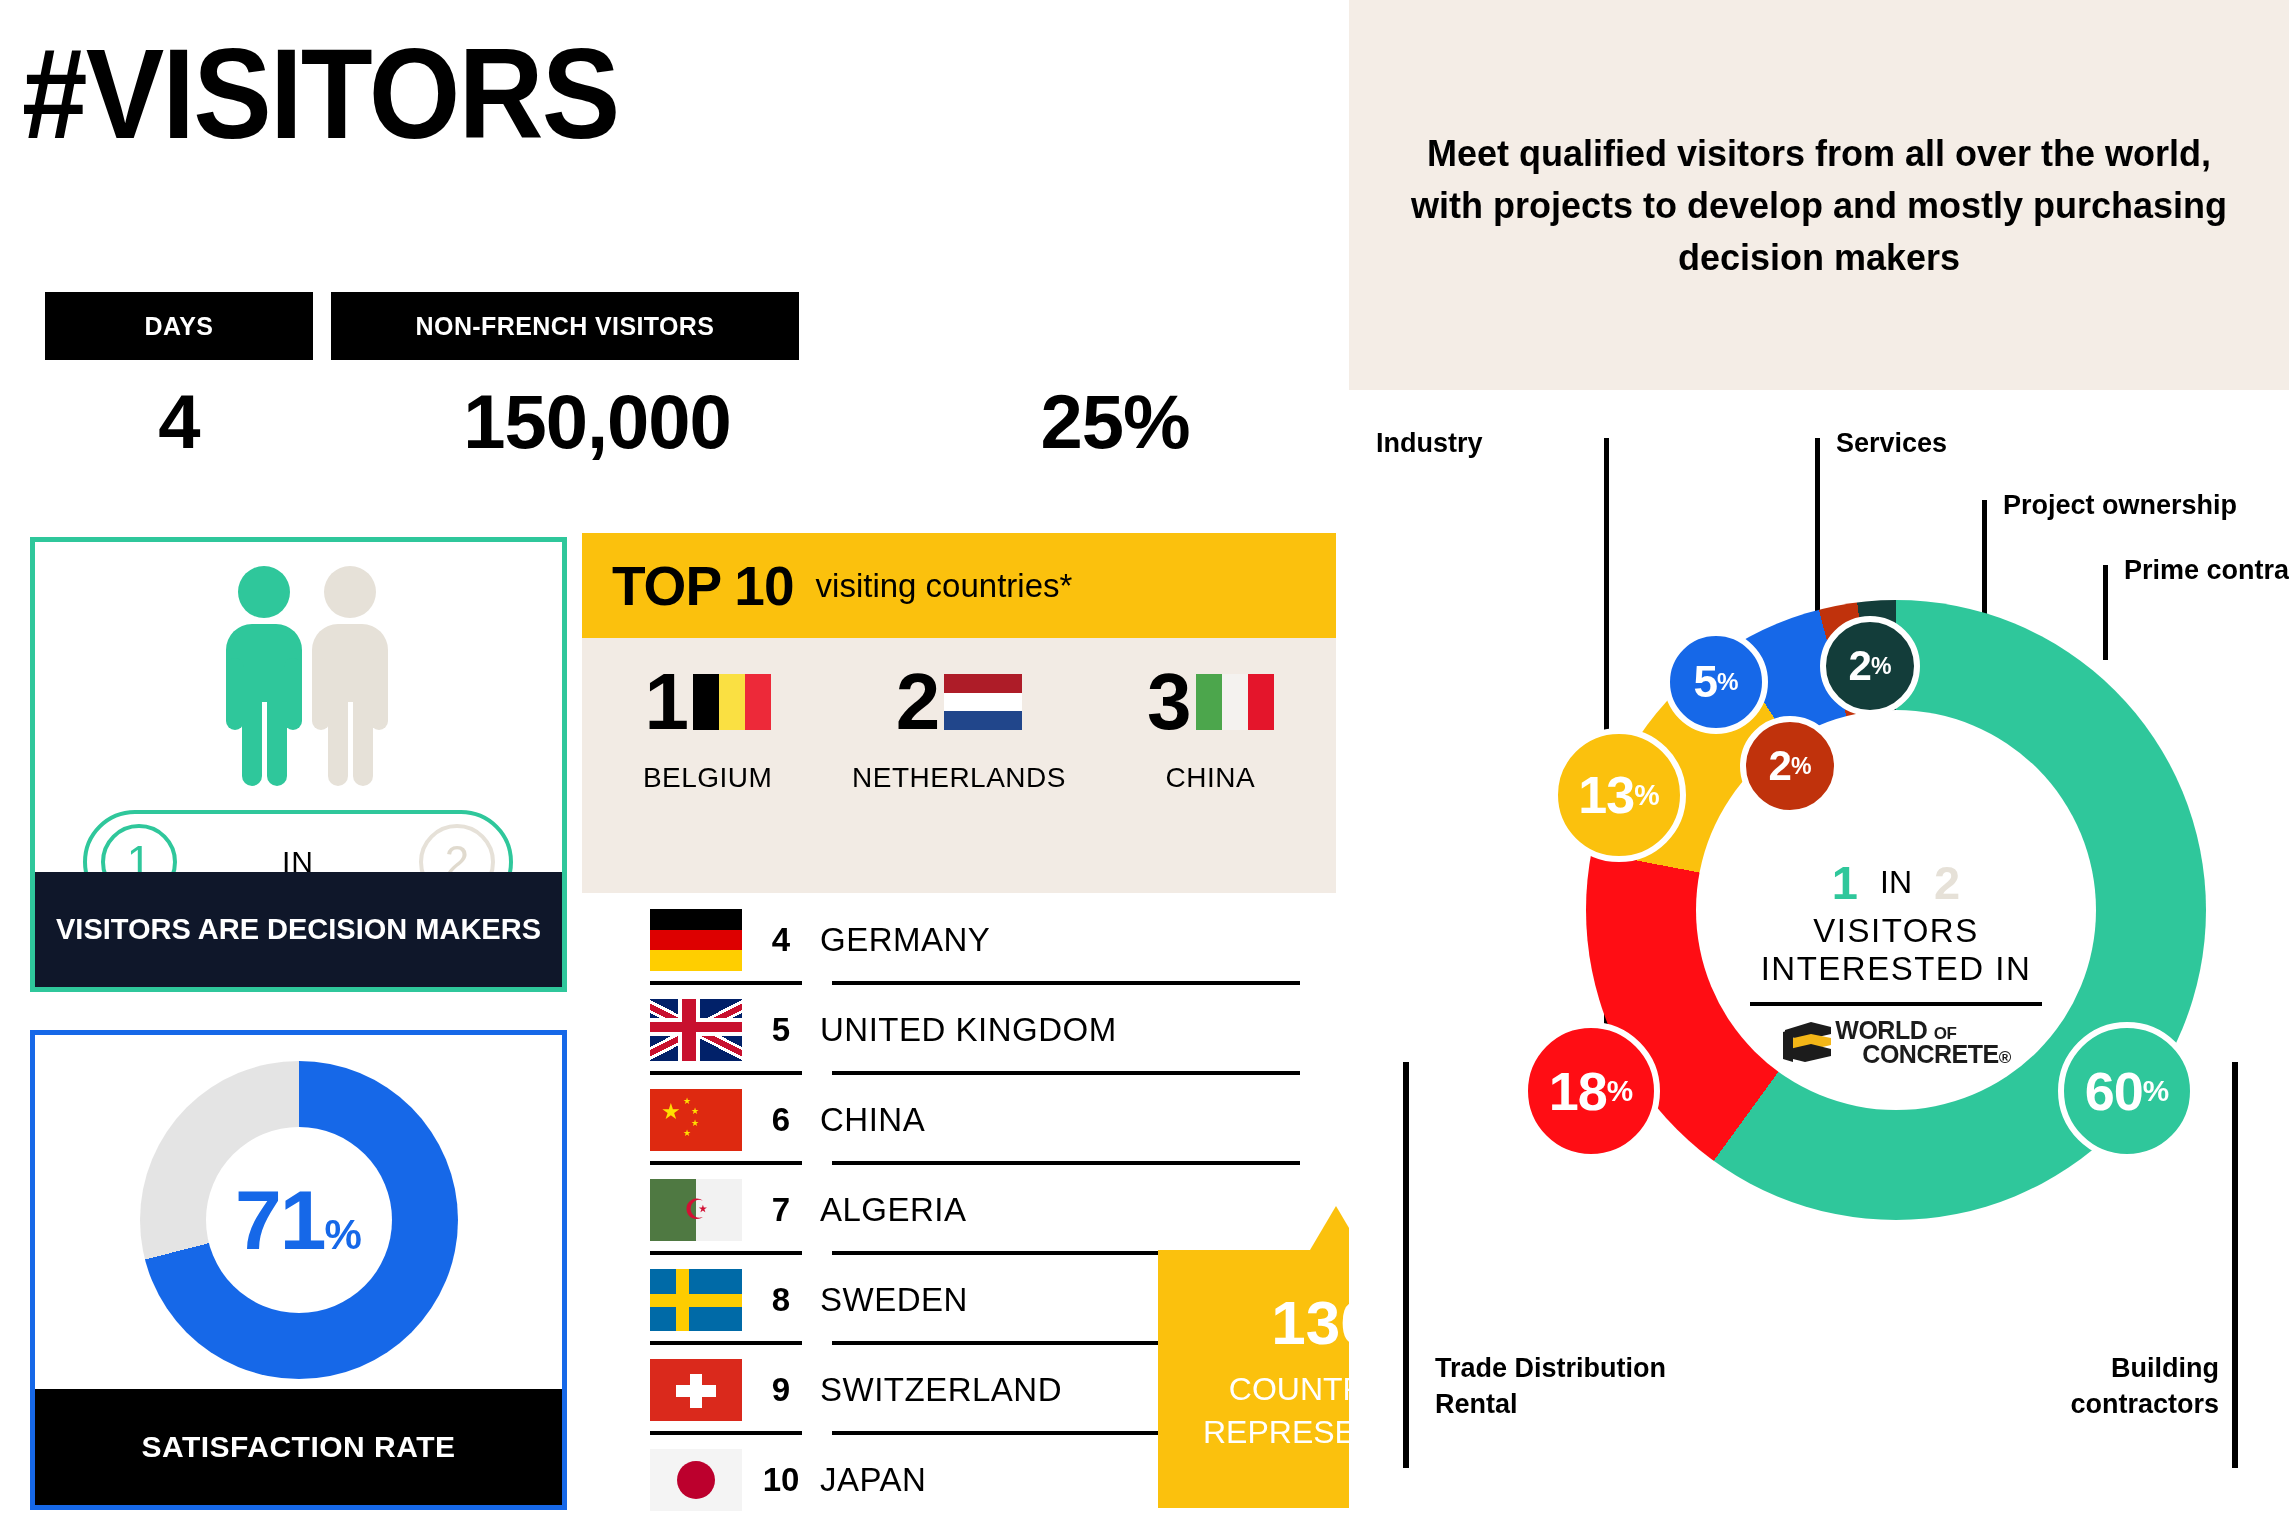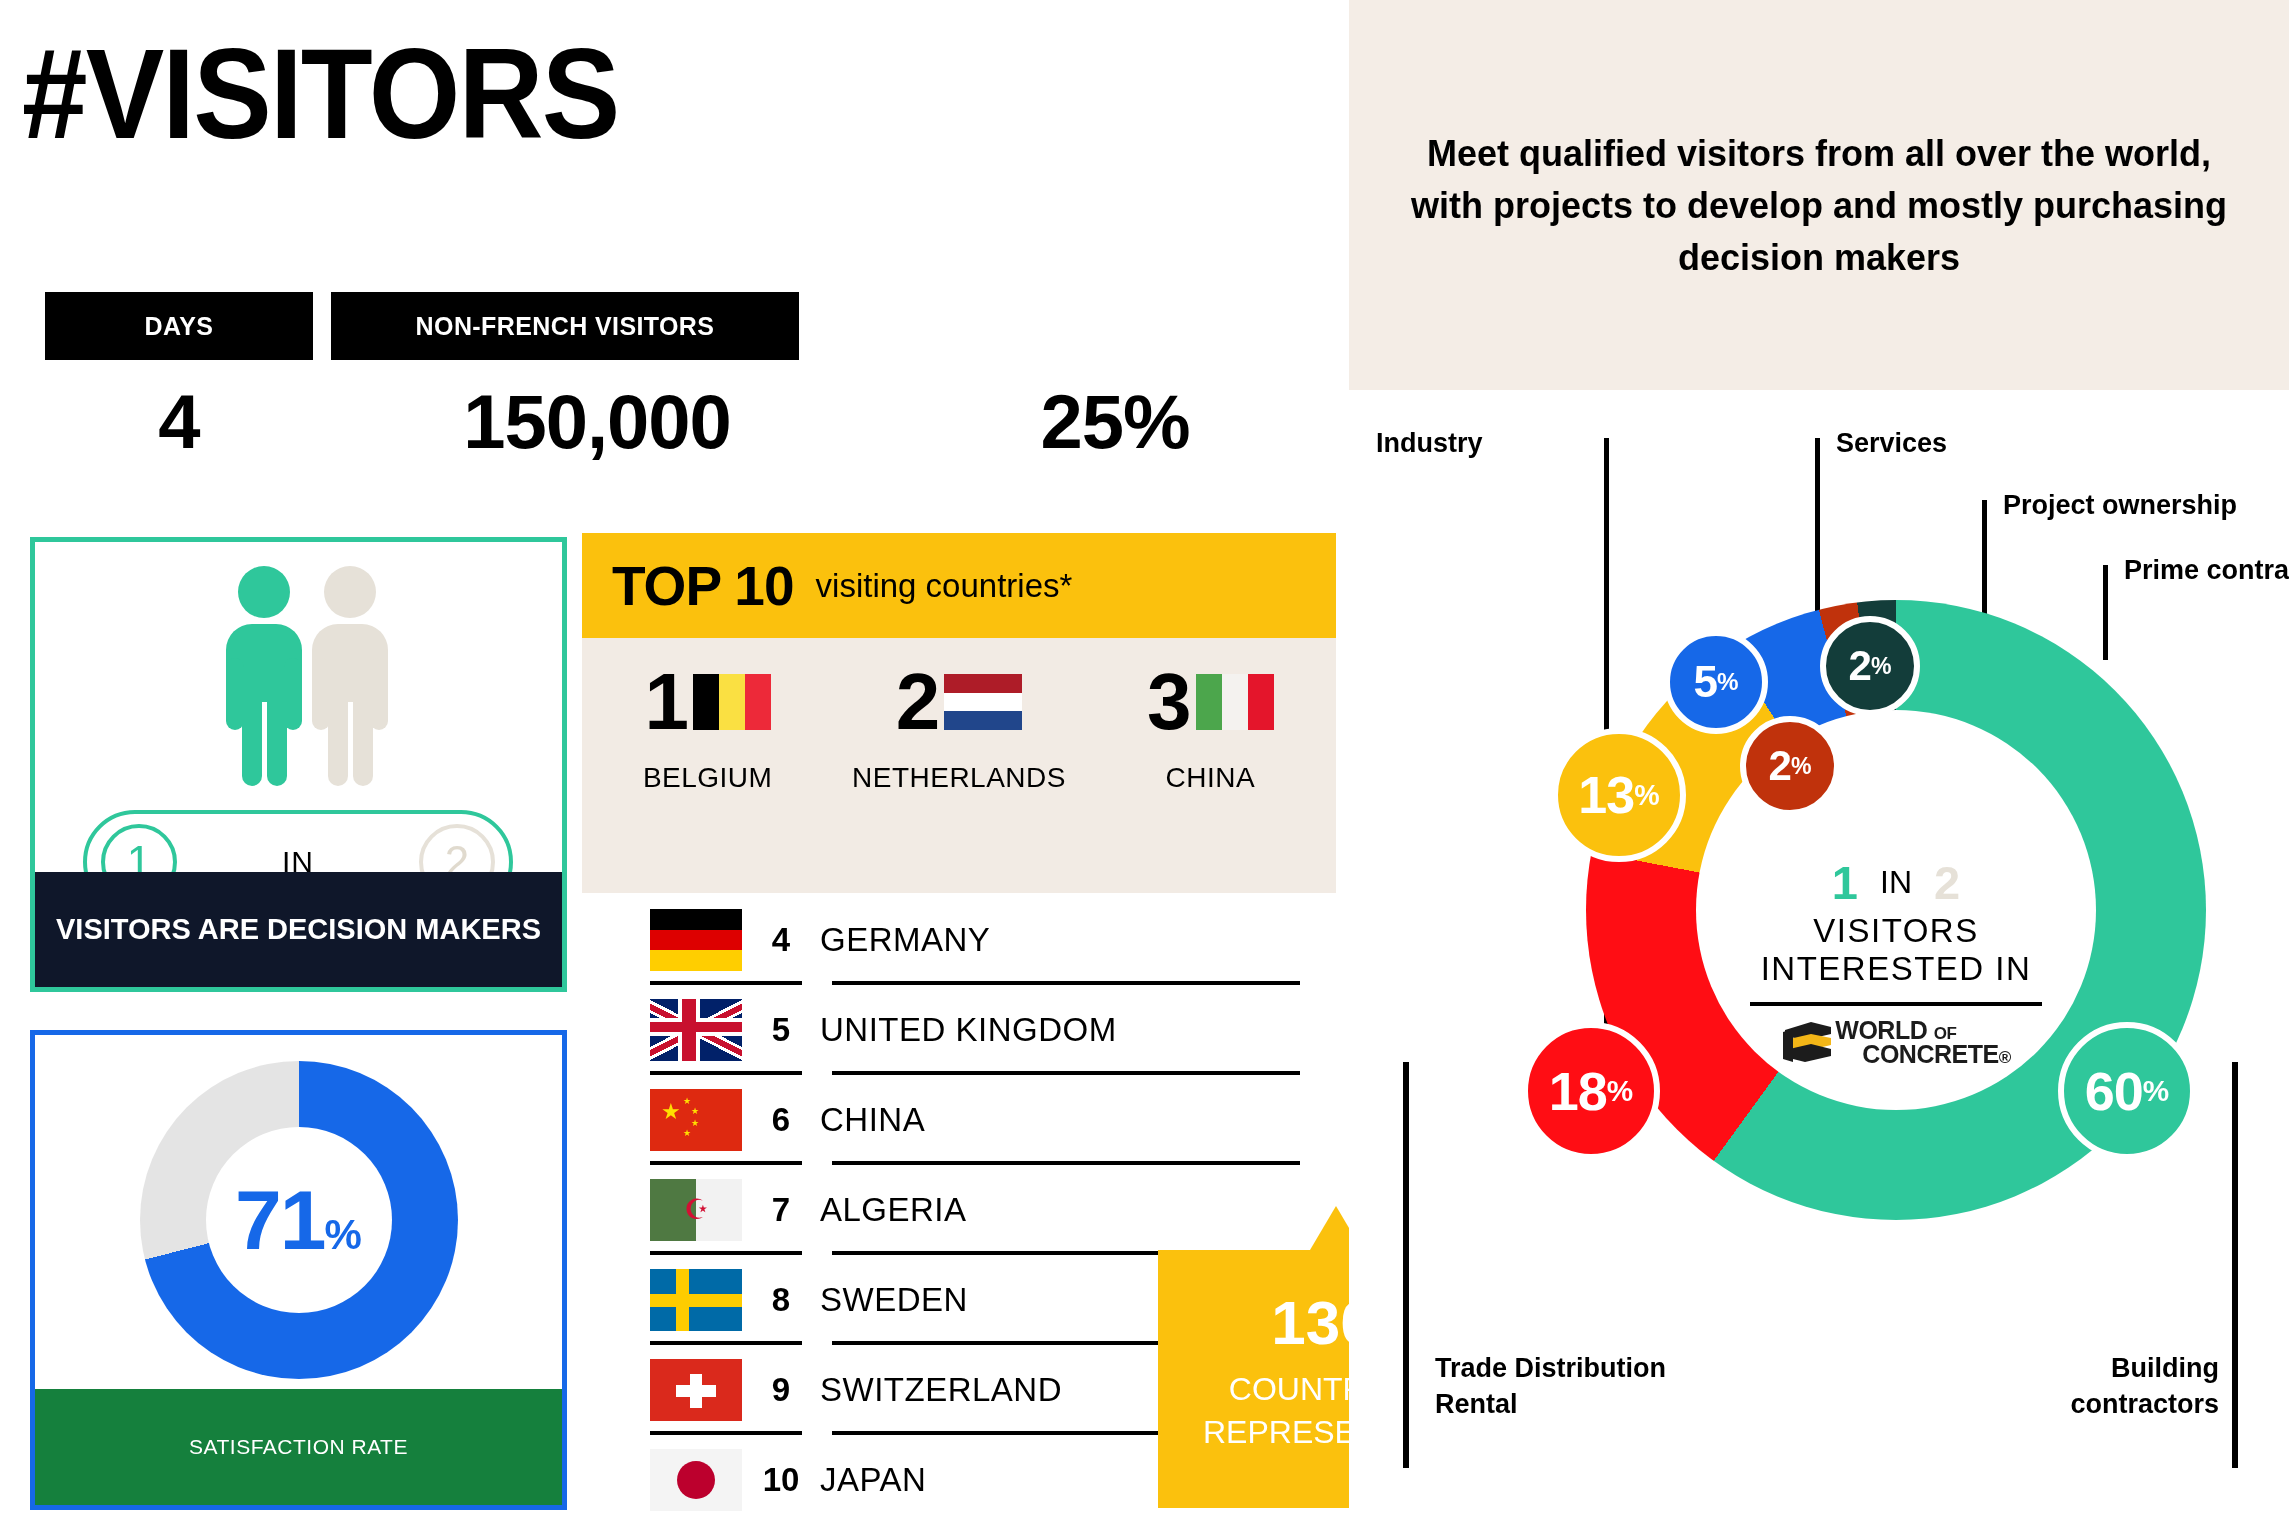--- a/index.html
+++ b/index.html
@@ -66,22 +66,22 @@
               border:5px solid #1668E8; background:#fff; }
   .donut71 { position:absolute; left:50%; top:26px; transform:translateX(-50%);
              width:318px; height:318px; border-radius:50%;
              background: conic-gradient(#1668E8 0deg 255.6deg, #E4E4E4 255.6deg 360deg); }
   .donut71::after { content:""; position:absolute; left:50%; top:50%; transform:translate(-50%,-50%);
              width:186px; height:186px; border-radius:50%; background:#fff; }
   .donut71-lab { position:absolute; left:50%; top:50%; transform:translate(-50%,-50%);
              z-index:3; color:#1668E8; font-weight:700; white-space:nowrap; }
   .d71-num { font-size:84px; letter-spacing:-2px; }
   .d71-pct { font-size:42px; }
-  .sat-foot { position:absolute; left:0; bottom:0; width:100%; height:116px; background:#15803d;
-              color:#fff; font-size:21px; font-weight:400; display:flex;
+  .sat-foot { position:absolute; left:0; bottom:0; width:100%; height:116px; background:#000000;
+              color:#fff; font-size:30px; font-weight:700; display:flex;
               align-items:center; justify-content:center; letter-spacing:.5px; }
 
   
   .top10-head { position:absolute; left:582px; top:533px; width:754px; height:105px;
                 background:#FBC10D; display:flex; align-items:center; padding-left:30px; gap:22px; }
   .t10-big { font-size:55px; font-weight:700; color:#000; letter-spacing:-1px; }
   .t10-sub { font-size:33px; color:#000; }
 
   .podium { position:absolute; left:582px; top:638px; width:754px; height:255px;
             background:#F2EBE4; display:flex; align-items:flex-start; }

